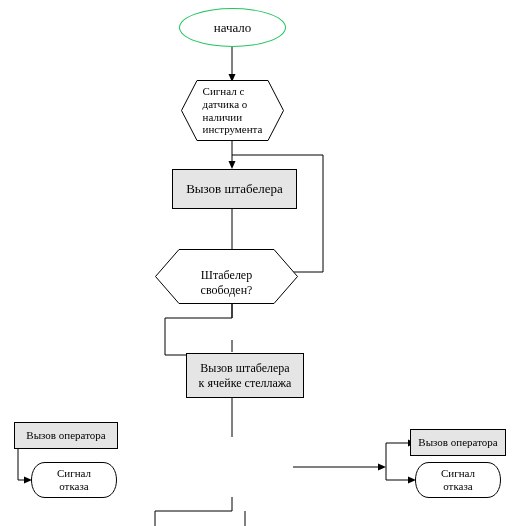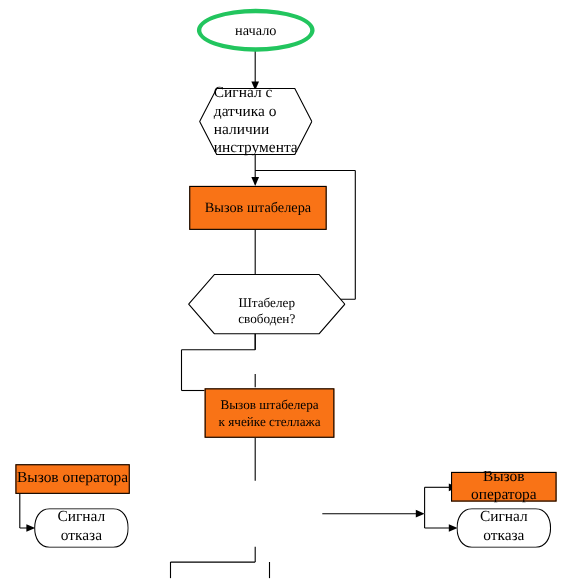--- a/index.html
+++ b/index.html
@@ -24,29 +24,29 @@
     text-align: center;
     color: #000000;
     line-height: 1.18;
   }
   .shape .txt {
     display: block;
     white-space: pre-line;
   }
   
   .ellipse {
-    border: 4px solid #22c55e;
+    border: 1px solid #22c55e;
     border-radius: 50%;
     background: #ffffff;
     align-items: center;
   }
   
   .rect {
     border: 1px solid #000000;
-    background: #f97316;
+    background: #e5e5e5;
   }
   
   .poly-wrap {
     position: absolute;
   }
   .poly-wrap svg {
     position: absolute;
     left: 0;
     top: 0;
     display: block;
@@ -66,21 +66,21 @@
   }
   .poly-label .txt {
     display: block;
     white-space: pre-line;
   }
   #lines {
     position: absolute;
     left: 0;
     top: 0;
   }
-  .fs11 { font-size: 14px; }
+  .fs11 { font-size: 11px; }
   .fs12 { font-size: 12px; }
   .fs13 { font-size: 13px; }
 </style>
 </head>
 <body>
 
 <div id="canvas">
 
   <svg id="lines" width="513" height="526">
     <g stroke="#000000" stroke-width="1" fill="none">
@@ -142,21 +142,21 @@
 датчика о
 наличии
 инструмента</span>
     </div>
   </div>
 
   <div class="shape rect fs13" style="left:172px; top:169px; width:125px; height:40px;">
     <span class="txt">Вызов штабелера</span>
   </div>
 
-  <div class="poly-wrap" style="left:171px; top:249px; width:143px; height:67px;">
+  <div class="poly-wrap" style="left:155px; top:249px; width:143px; height:67px;">
     <svg width="143" height="55" viewBox="0 0 143 55">
       <polygon points="0.5,27.5 24,0.5 119,0.5 142.5,27.5 119,54.5 24,54.5" fill="#ffffff" stroke="#000000" stroke-width="1"></polygon>
     </svg>
     <div class="poly-label fs12">
       <span class="txt">Штабелер
 свободен?</span>
     </div>
   </div>
 
   <div class="shape rect fs12" style="left:186px; top:353px; width:118px; height:45px;">

